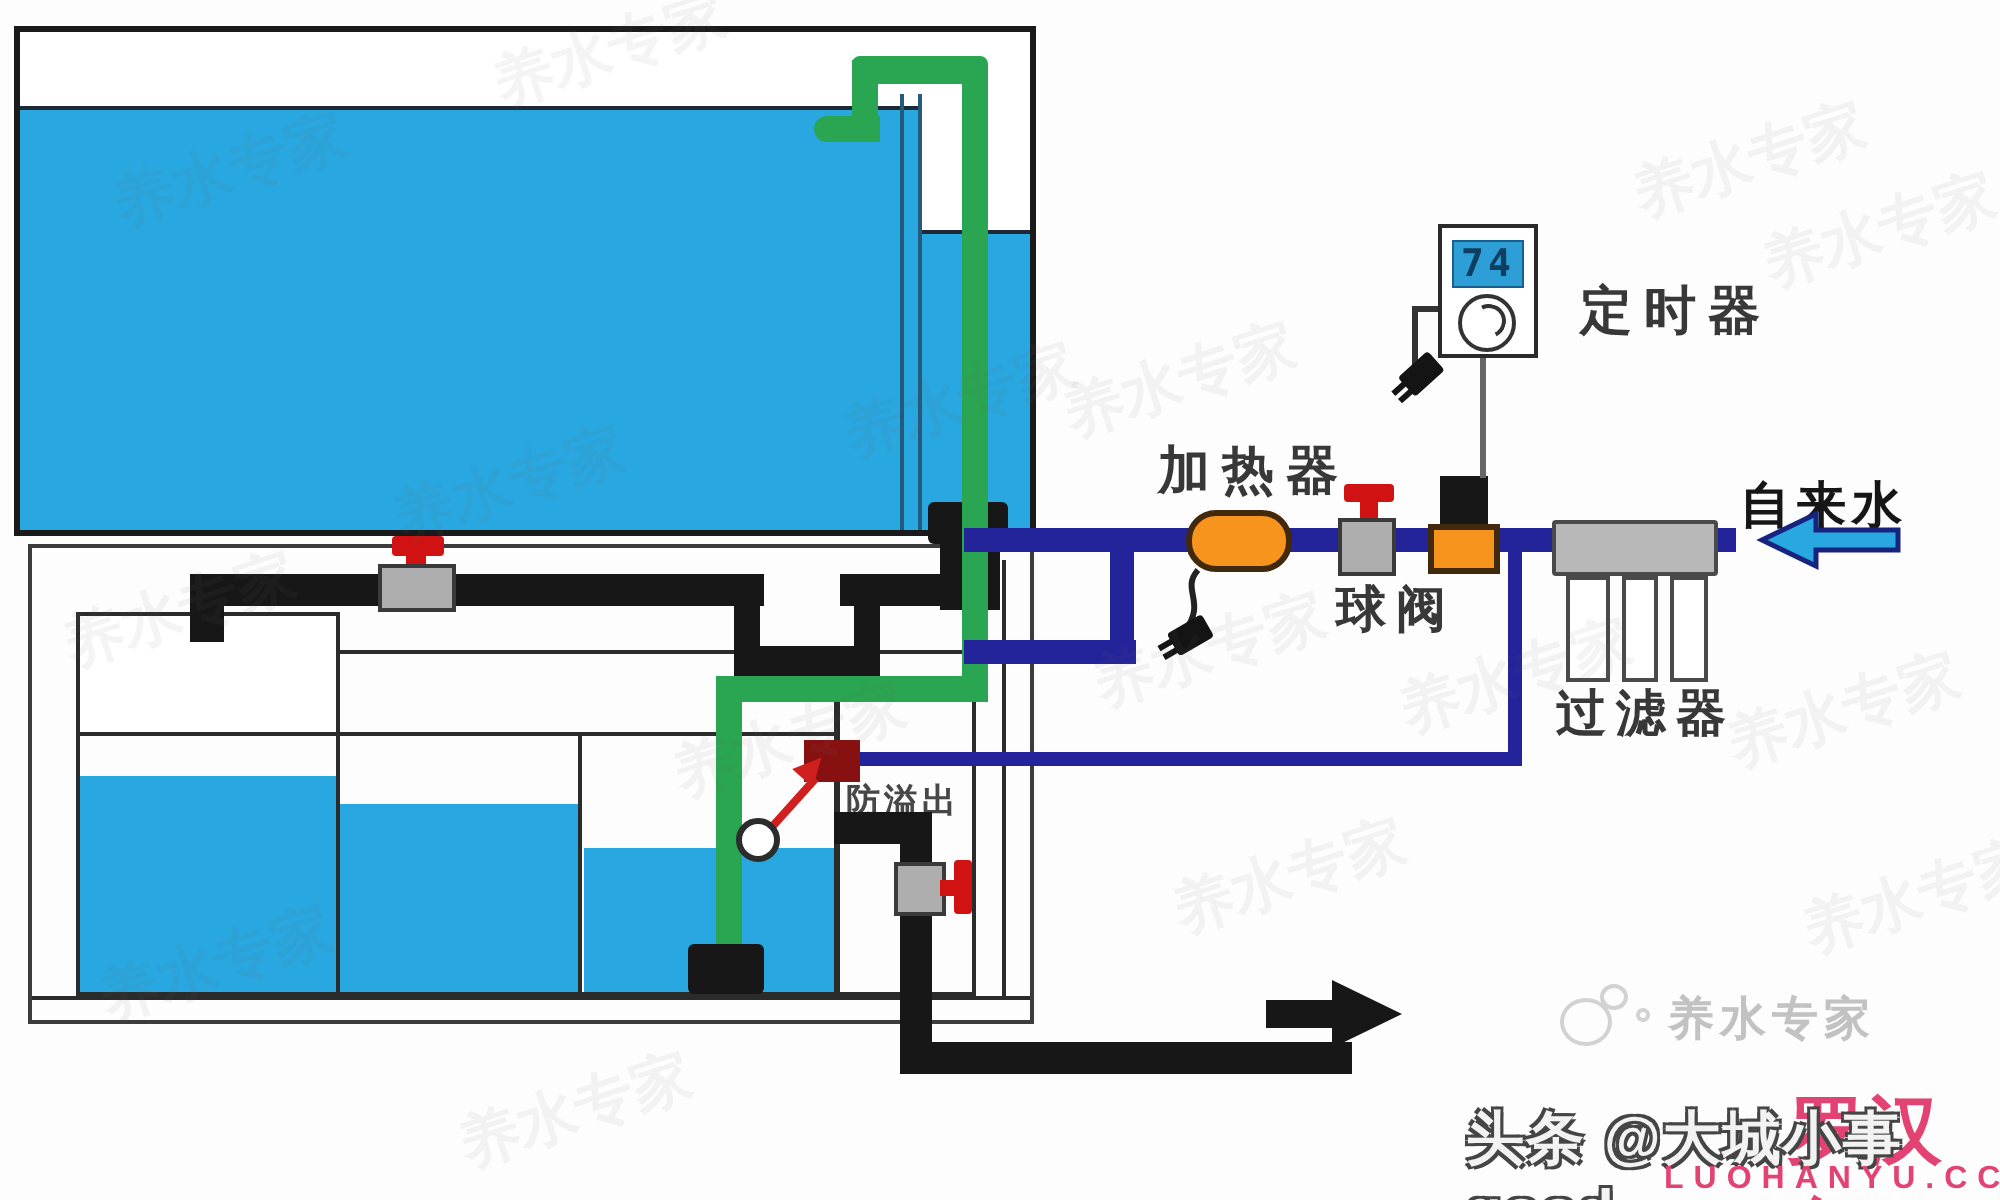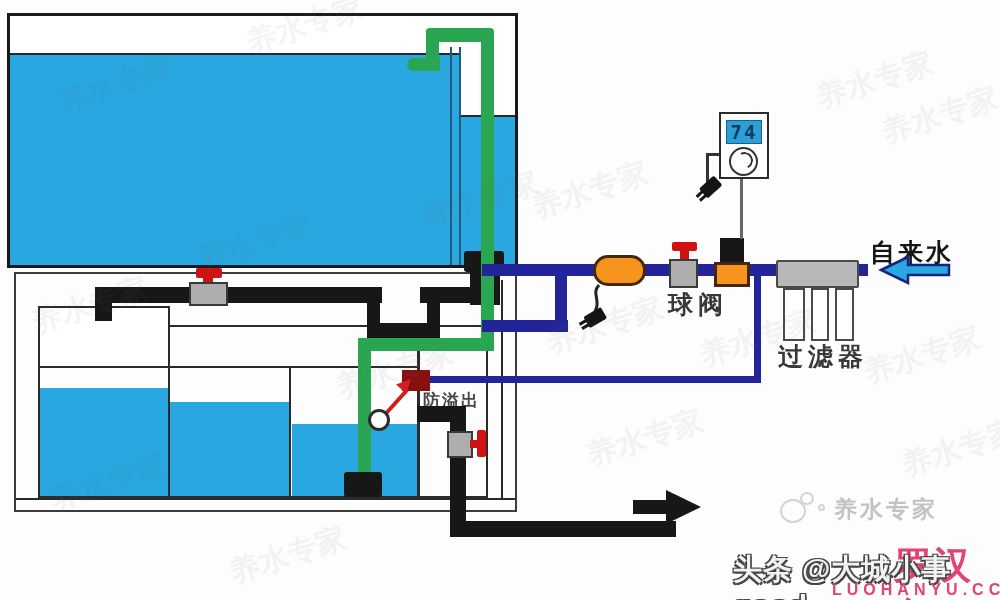--- a/index.html
+++ b/index.html
@@ -105,20 +105,21 @@
 
   <div class="abs orange" style="left:593px;top:255px;width:53px;height:31px;border-radius:15px;"></div>
   <svg class="abs" style="left:582px;top:283px;" width="30" height="38">
     <path d="M17 2 C8 12 22 18 10 33" stroke="#222" stroke-width="3" fill="none"></path>
   </svg>
   <div class="abs" style="left:578px;top:311px;width:28px;height:18px;transform:rotate(-30deg);">
     <div class="plug" style="left:8px;top:2px;"></div>
     <div class="prong" style="left:1px;top:5px;"></div>
     <div class="prong" style="left:1px;top:10px;"></div>
   </div>
+  <div class="label" style="left:579px;top:218px;font-size:26px;letter-spacing:6px;">加热器</div>
 
   <div class="abs red" style="left:672px;top:242px;width:25px;height:9px;border-radius:2px;"></div>
   <div class="abs red" style="left:680px;top:249px;width:9px;height:11px;"></div>
   <div class="abs gray-valve" style="left:669px;top:259px;width:29px;height:29px;"></div>
   <div class="label" style="left:668px;top:288px;font-size:25px;letter-spacing:5px;">球阀</div>
 
   <div class="abs pipe-black" style="left:720px;top:238px;width:24px;height:26px;"></div>
   <div class="abs orange" style="left:714px;top:262px;width:36px;height:25px;"></div>
 
   <div class="abs" style="left:740px;top:177px;width:3px;height:62px;background:#666;"></div>
@@ -127,20 +128,21 @@
   <div class="abs" style="left:729px;top:147px;width:29px;height:29px;border:2.5px solid #333;border-radius:50%;background:#fff;">
     <div class="dial-arc" style="left:5px;top:3px;"></div>
   </div>
   <div class="abs" style="left:706px;top:153px;width:13px;height:3px;background:#333;"></div>
   <div class="abs" style="left:706px;top:153px;width:3px;height:31px;background:#333;"></div>
   <div class="abs" style="left:694px;top:181px;width:28px;height:18px;transform:rotate(-42deg);">
     <div class="plug" style="left:8px;top:2px;"></div>
     <div class="prong" style="left:1px;top:5px;"></div>
     <div class="prong" style="left:1px;top:10px;"></div>
   </div>
+  <div class="label" style="left:790px;top:138px;font-size:26px;letter-spacing:6px;">定时器</div>
 
   <div class="abs" style="left:776px;top:260px;width:83px;height:28px;background:#b8b8b8;border:2px solid #4a4a4a;border-radius:2px;"></div>
   <div class="abs" style="left:783px;top:288px;width:22px;height:53px;background:#fff;border:2px solid #4a4a4a;"></div>
   <div class="abs" style="left:811px;top:288px;width:18px;height:53px;background:#fff;border:2px solid #4a4a4a;"></div>
   <div class="abs" style="left:835px;top:288px;width:19px;height:53px;background:#fff;border:2px solid #4a4a4a;"></div>
   <div class="label" style="left:870px;top:236px;font-size:25px;letter-spacing:3px;font-weight:700;color:#161616;">自来水</div>
 
   <div class="label" style="left:778px;top:340px;font-size:25px;letter-spacing:5px;">过滤器</div>
   <svg class="abs" style="left:878px;top:253px;" width="74" height="34" viewBox="0 0 74 34">
     <polygon points="3,17 30,4 30,12 71,12 71,22 30,22 30,30" style="fill:var(--water);stroke:#16247f;stroke-width:2.5;stroke-linejoin:miter;"></polygon>

